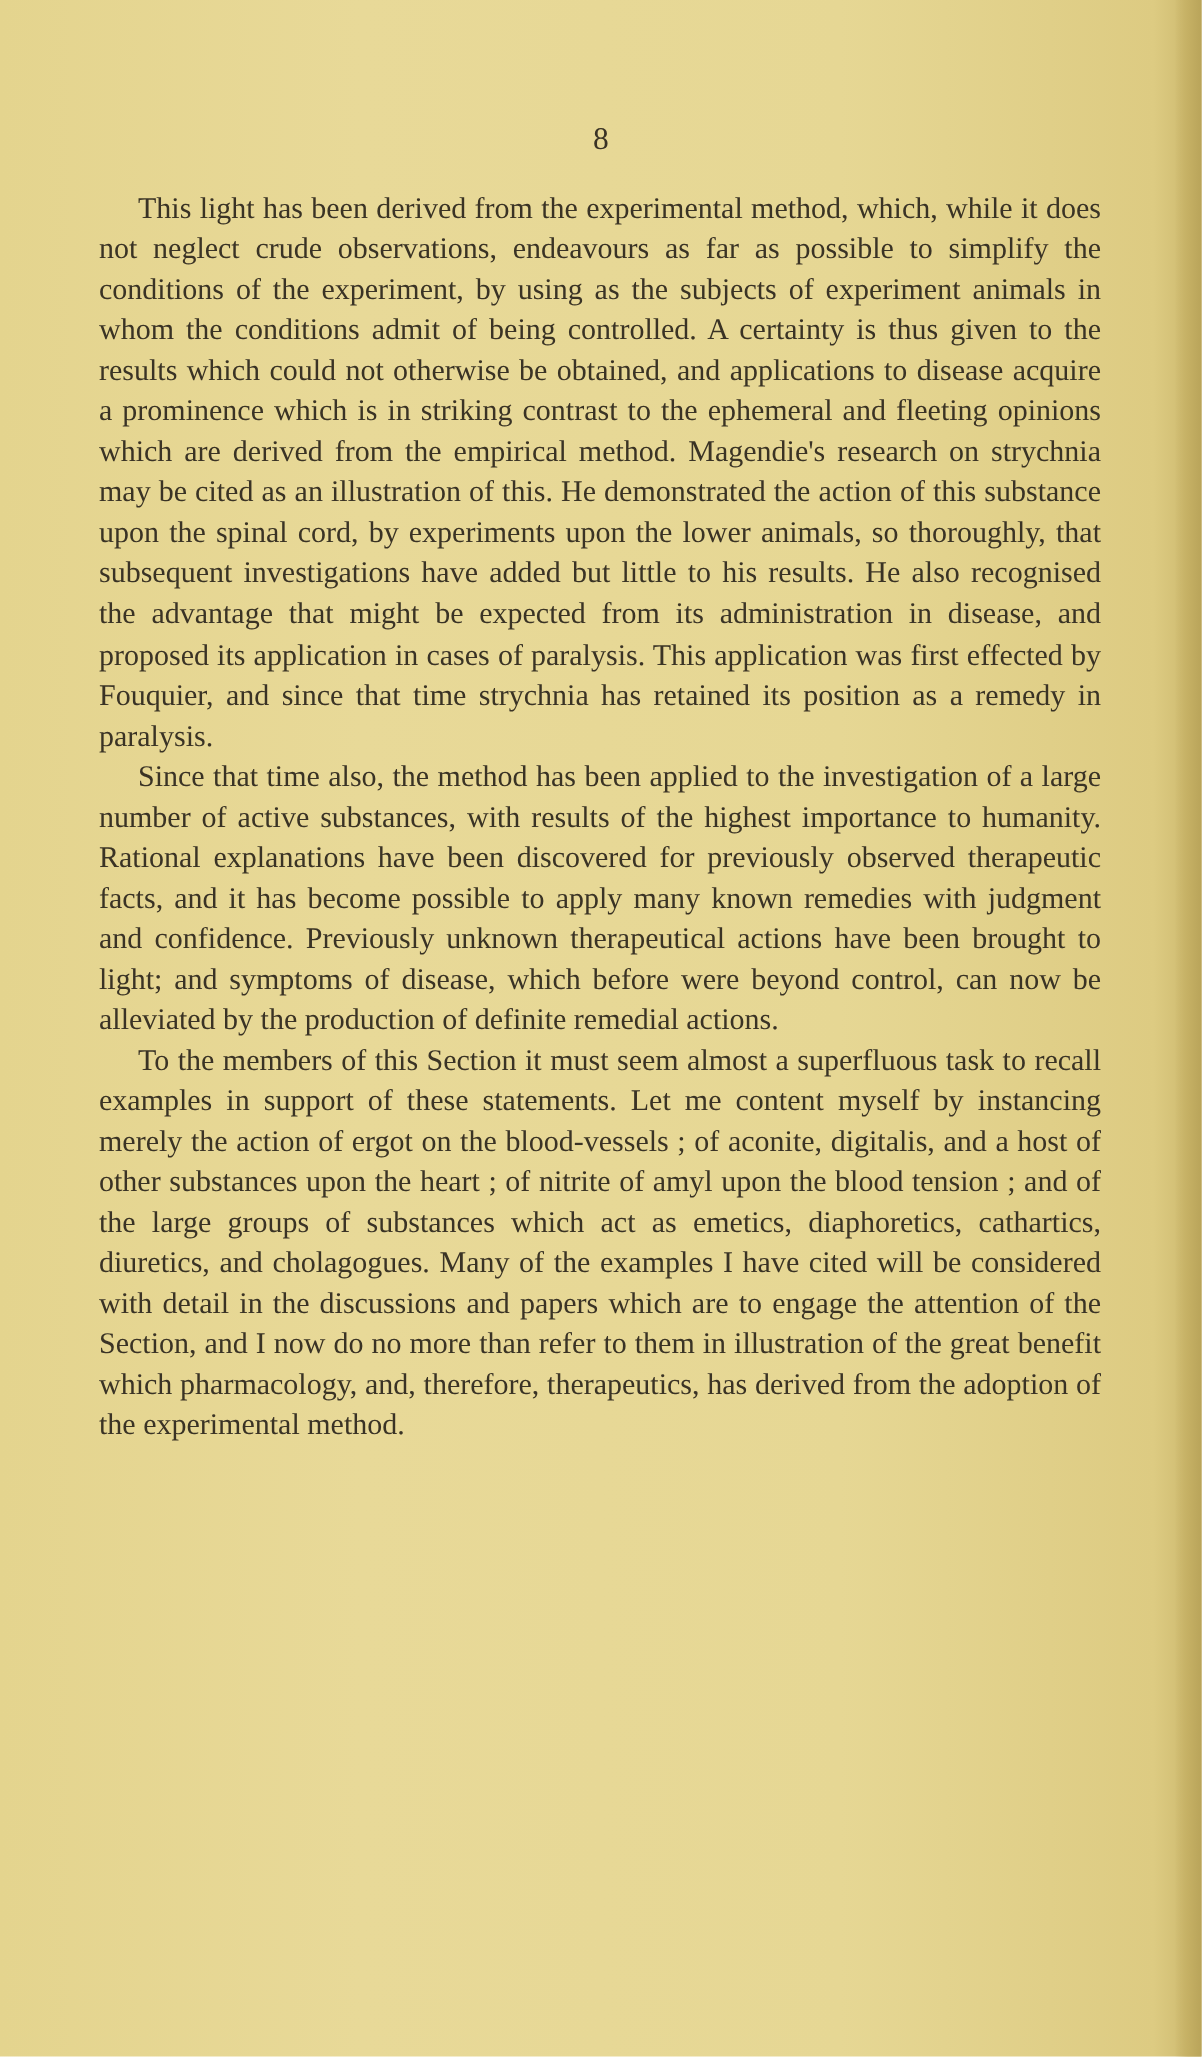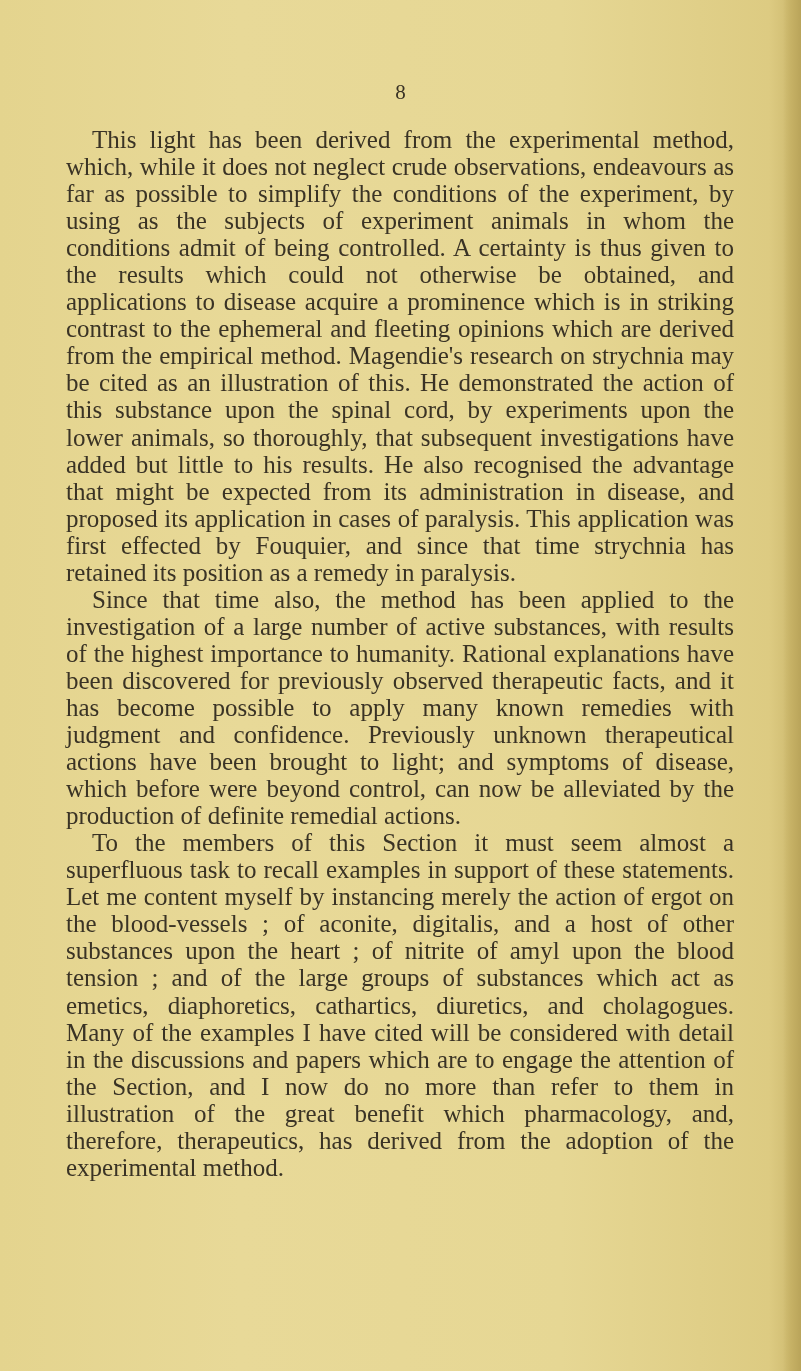--- a/index.html
+++ b/index.html
@@ -13,21 +13,21 @@
   .edge {
     position:absolute; top:0; right:0; width:18px; height:100%;
     background: linear-gradient(90deg, rgba(190,170,90,0) 0%, #c5b064 50%, #b9a45a 100%);
   }
   .page-number {
     position:absolute; top:80px; left:0; width:801px; text-align:center;
     font-size:21px; letter-spacing:0;
   }
   .text {
     position:absolute; top:126px; left:66px; width:668px;
-    font-size:25px; line-height:27.05px; text-align:justify;
+    font-size:20px; line-height:27.05px; text-align:justify;
     text-align-last:auto;
   }
   .para { margin:0; text-indent:26px; }
   .para.first { text-indent:26px; }
 </style>
 </head>
 <body>
 
 <div class="edge"></div>
 

